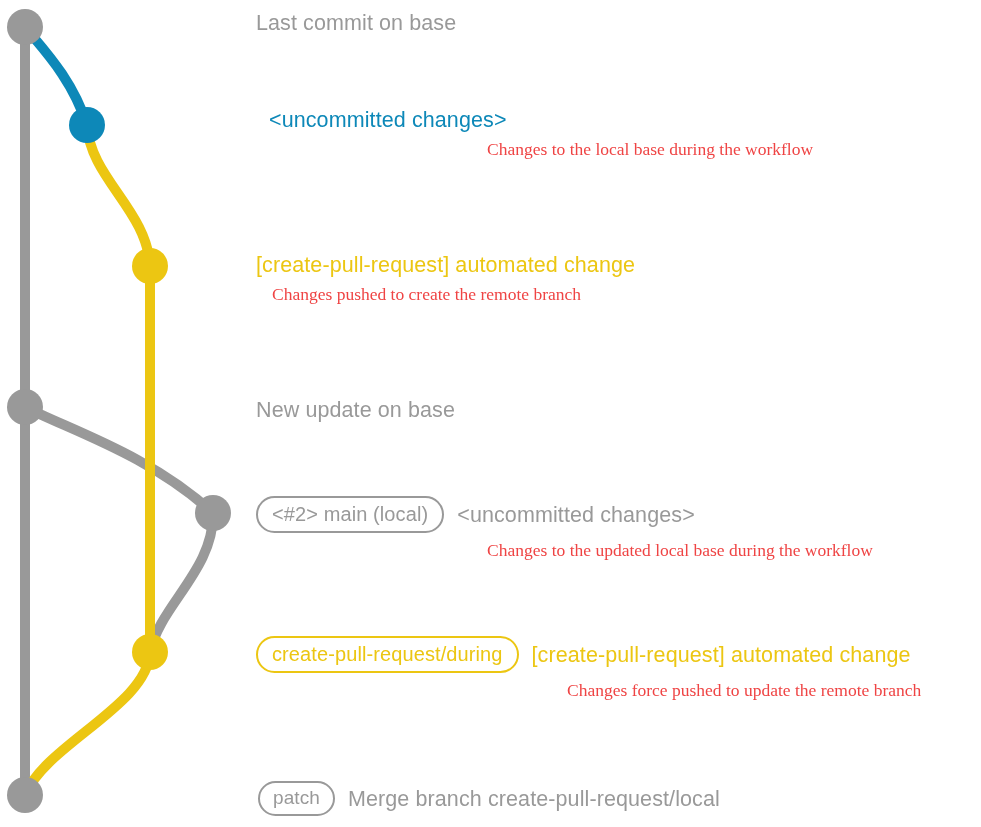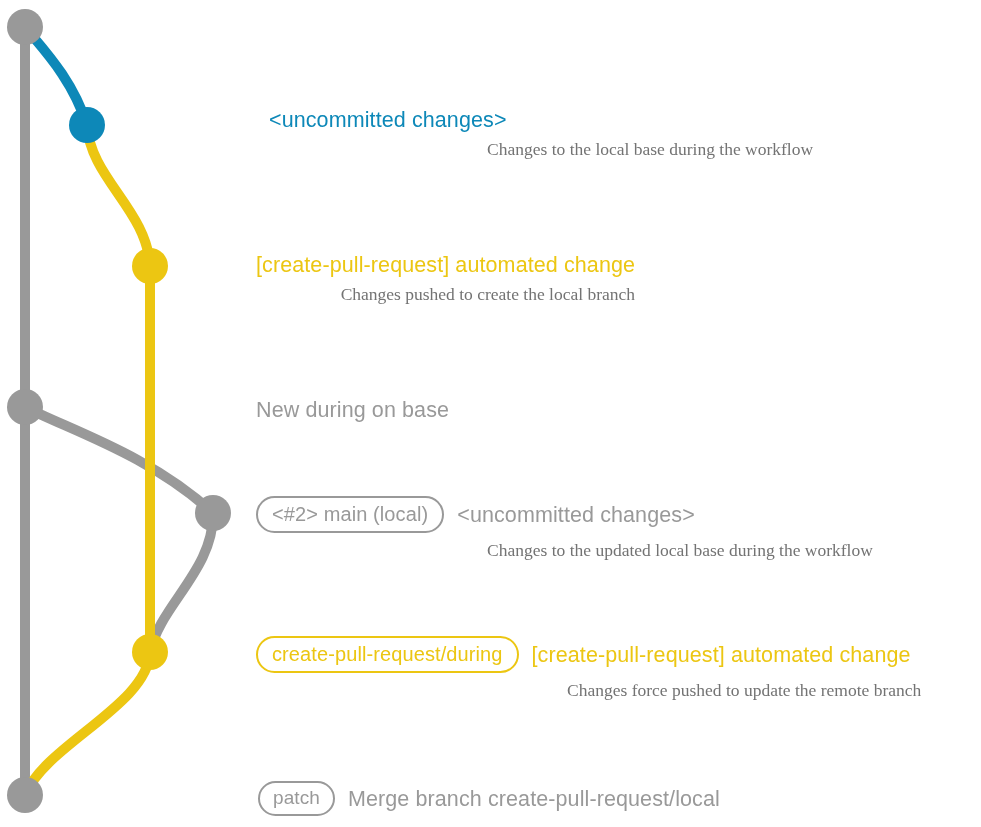--- a/index.html
+++ b/index.html
@@ -70,24 +70,23 @@
   }
   .subject.with-pill {
     margin-left: 13px;
   }
 
   
   .description {
     font-family: "Liberation Serif", serif;
     font-size: 17.5px;
     line-height: 20px;
-    color: #737373;
+    color: #ef4444;
     white-space: nowrap;
     margin-top: 7px;
-    text-align: right;
   }
 
   
   .c-gray   { color: #999999; }
   .c-blue   { color: #0d88b8; }
   .c-yellow { color: #ecc612; }
 </style>
 </head>
 <body>
 
@@ -116,35 +115,40 @@
     <circle cx="87" cy="125" r="18" fill="#0d88b8"></circle>
     <circle cx="150" cy="266" r="18" fill="#ecc612"></circle>
     <circle cx="25" cy="407" r="18" fill="#999999"></circle>
     <circle cx="213" cy="513" r="18" fill="#999999"></circle>
     <circle cx="150" cy="652" r="18" fill="#ecc612"></circle>
     <circle cx="25" cy="795" r="18" fill="#999999"></circle>
   </g>
 </svg>
 
 <div class="label-layer" id="label-layer">
+    <div class="row c-gray" style="top: 11px; left: 256px;">
+      <div class="row-line">
+        <span class="subject">Last commit on base</span>
+      </div>
+    </div>
     <div class="row c-blue" style="top: 108px; left: 256px;">
       <div class="row-line">
         <span class="subject with-pill">&lt;uncommitted changes&gt;</span>
       </div>
       <div class="description" style="margin-left: 231px;">Changes to the local base during the workflow</div>
     </div>
     <div class="row c-yellow" style="top: 253px; left: 256px;">
       <div class="row-line">
         <span class="subject">[create-pull-request] automated change</span>
       </div>
-      <div class="description" style="margin-left: 16px;">Changes pushed to create the local branch</div>
+      <div class="description" style="margin-left: 16px;">Changes pushed to create the remote branch</div>
     </div>
     <div class="row c-gray" style="top: 398px; left: 256px;">
       <div class="row-line">
-        <span class="subject">New during on base</span>
+        <span class="subject">New update on base</span>
       </div>
     </div>
     <div class="row c-gray" style="top: 496px; left: 256px;">
       <div class="row-line">
         <span class="ref-pill">&lt;#2&gt; main (local)</span>
         <span class="subject with-pill">&lt;uncommitted changes&gt;</span>
       </div>
       <div class="description" style="margin-left: 231px;">Changes to the updated local base during the workflow</div>
     </div>
     <div class="row c-yellow" style="top: 636px; left: 256px;">

